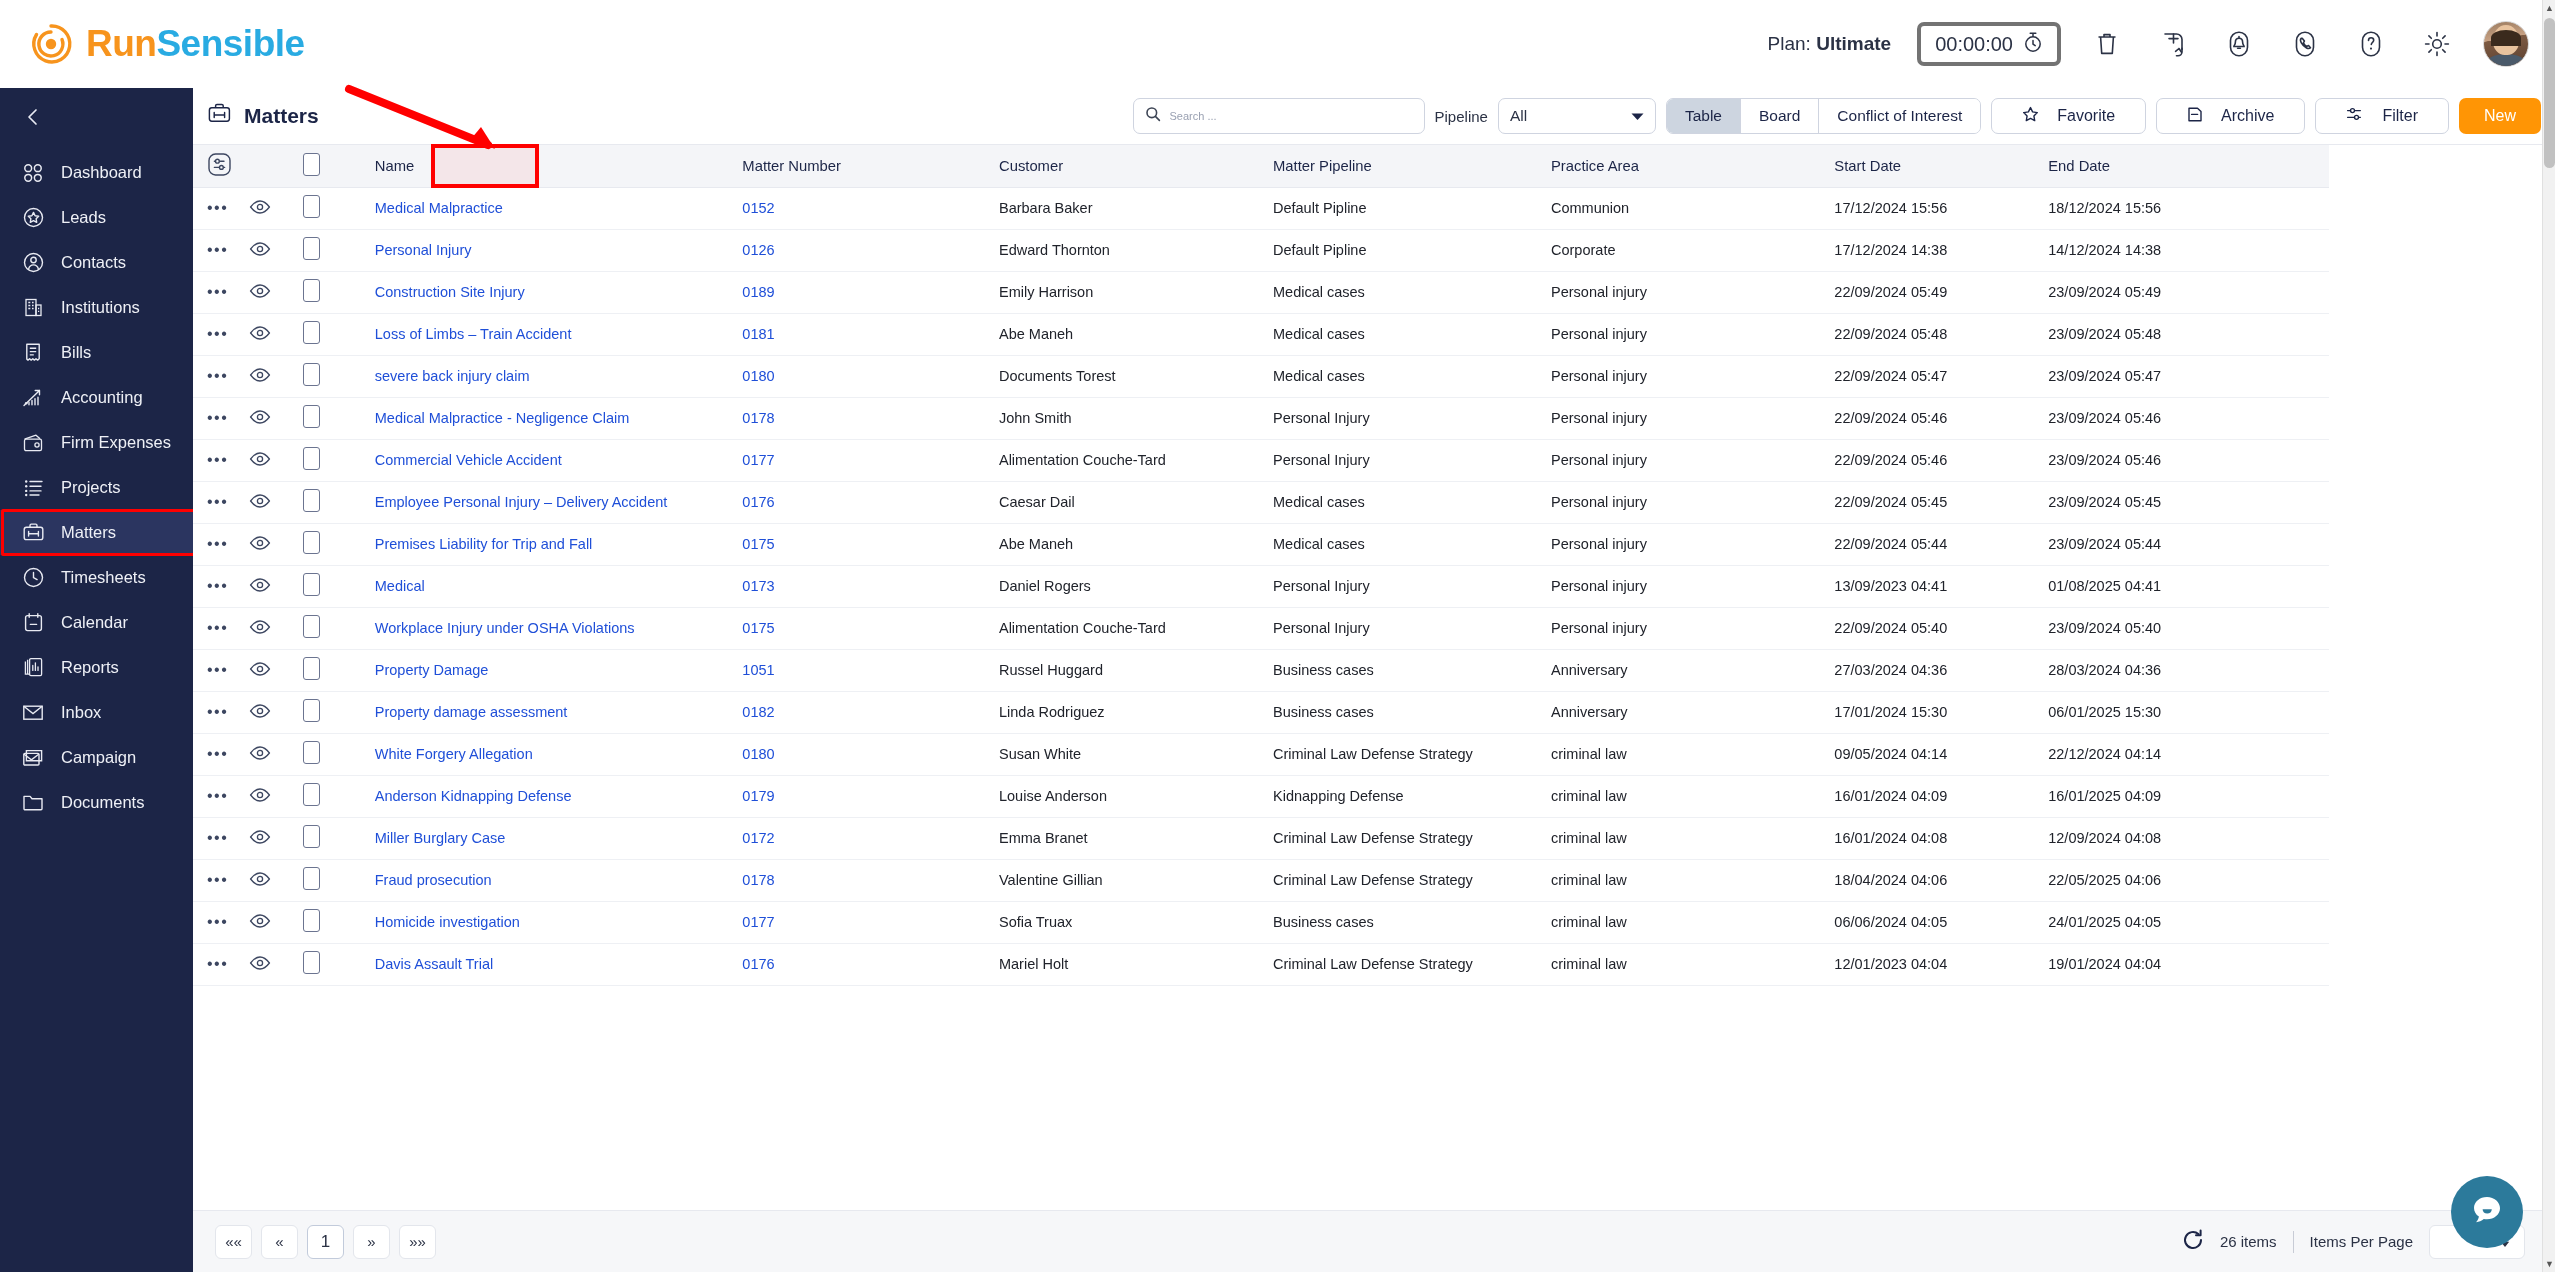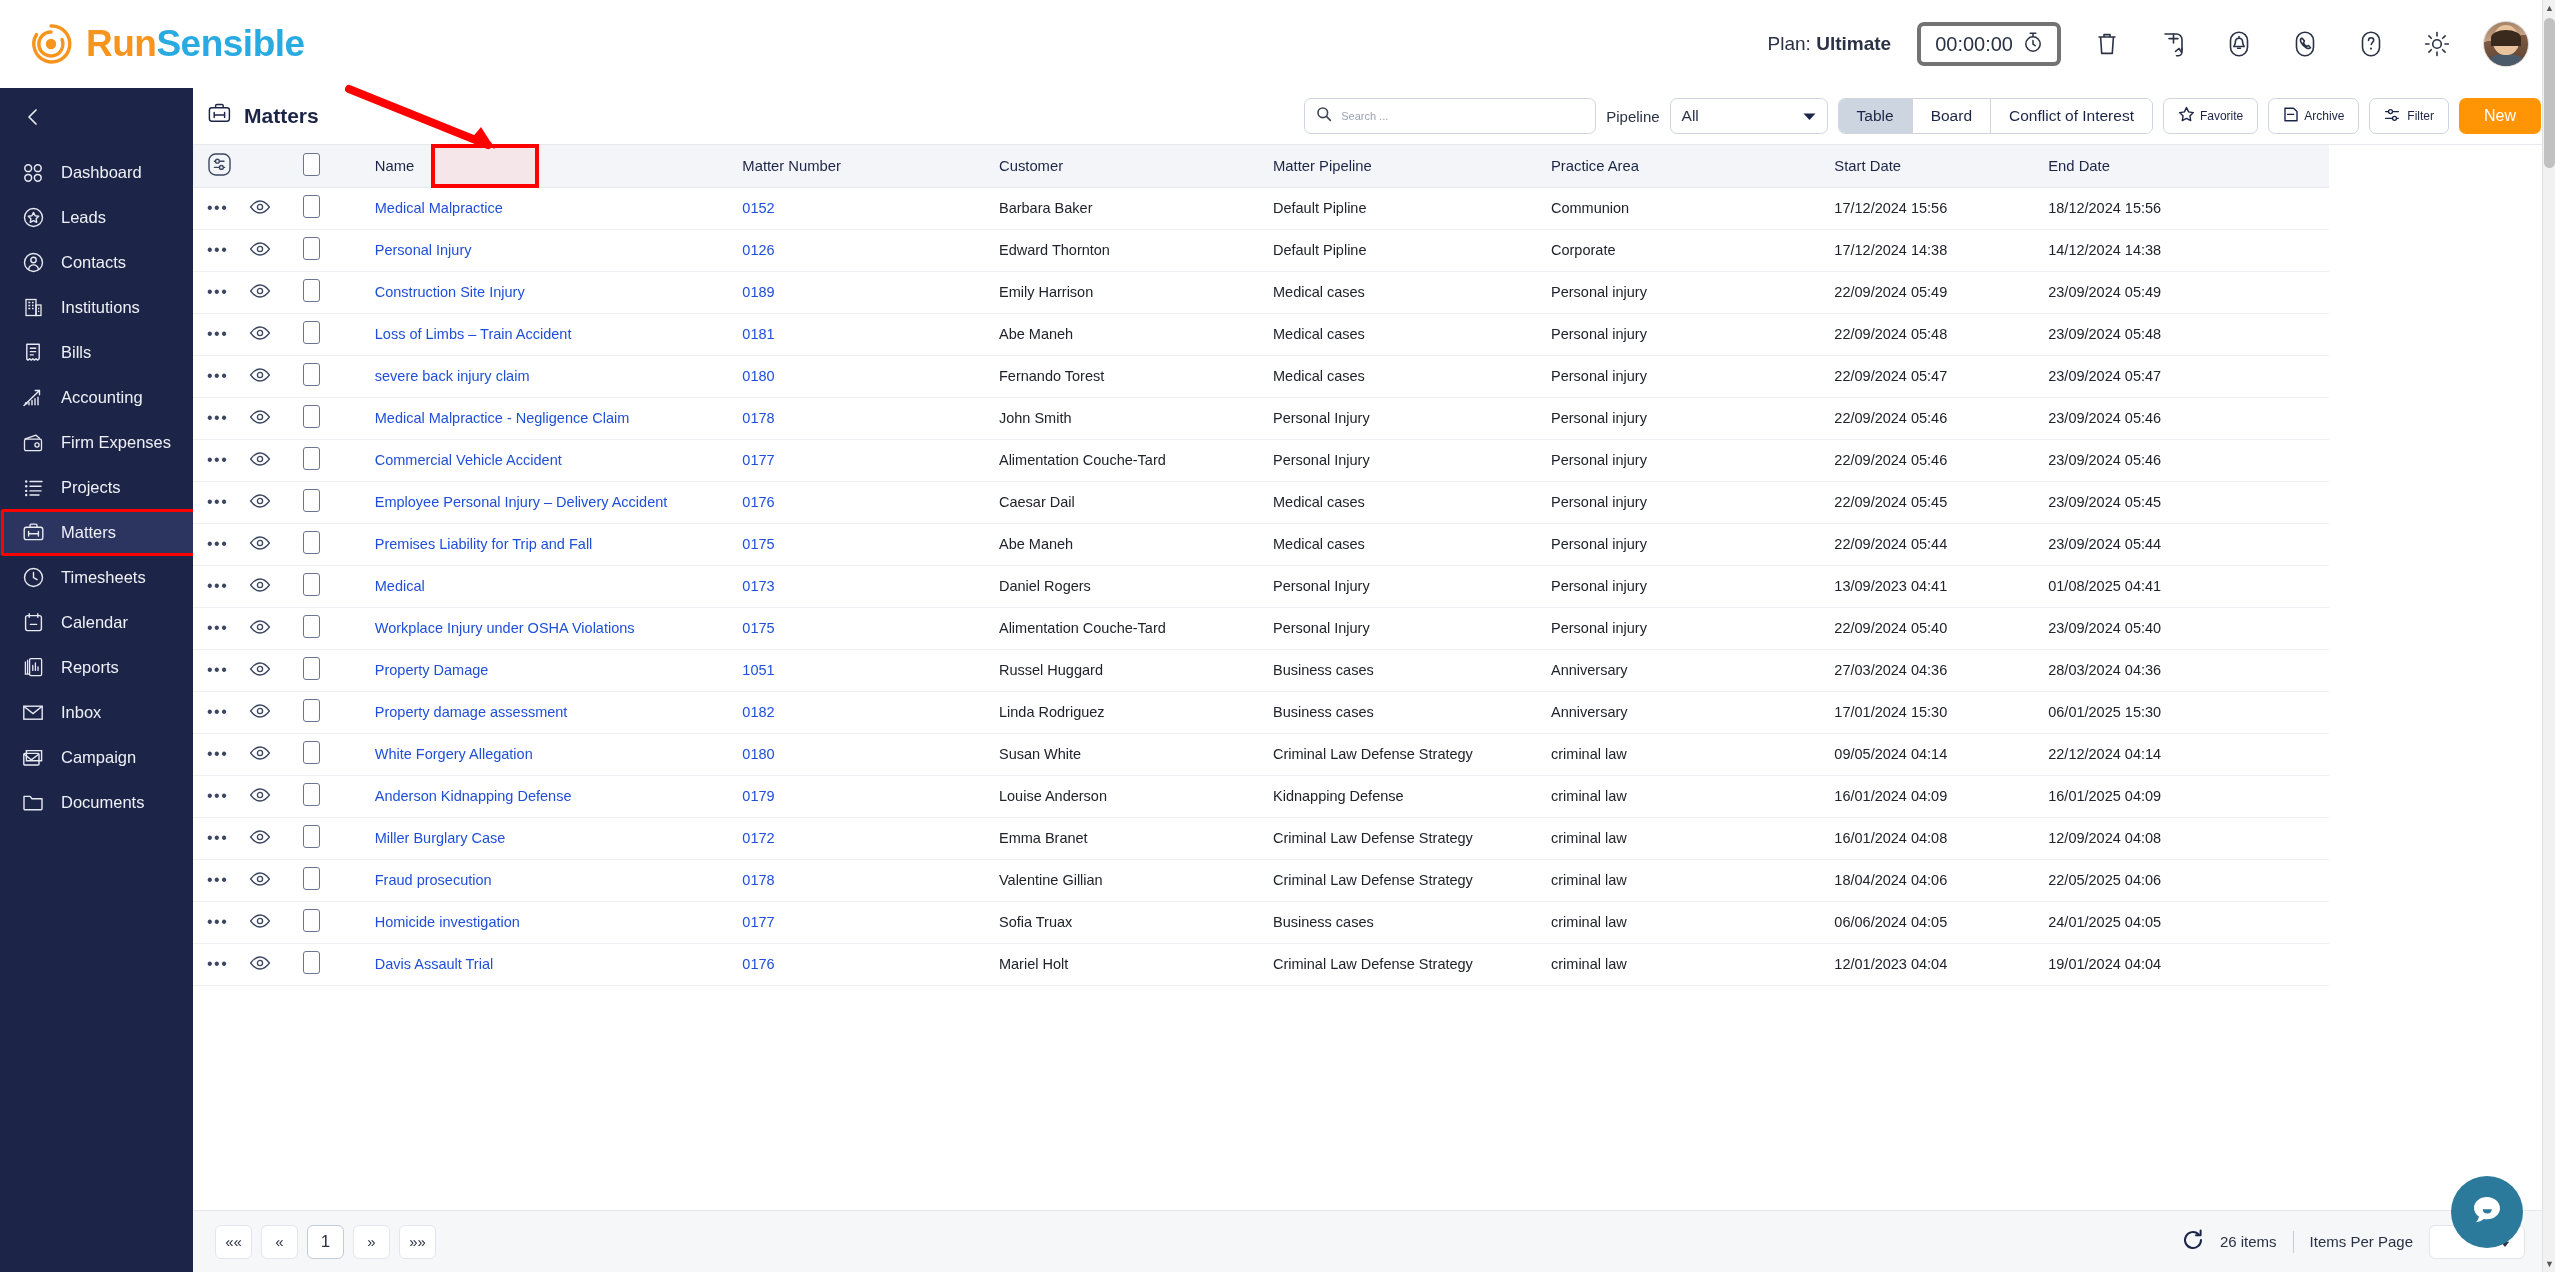--- a/index.html
+++ b/index.html
@@ -101,22 +101,22 @@
   }
   .seg { display:flex; height:36px; border:1px solid #cfd4e0; border-radius:7px; overflow:hidden; }
   .seg-btn {
     padding: 0 18px; display:flex; align-items:center; font-size:15.5px; color:#1c2547;
     background:#fff; cursor:pointer; border-right:1px solid #cfd4e0;
   }
   .seg-btn:last-child { border-right:none; }
   .seg-btn.sel { background:#cdd5e0; }
   .pill {
     height:36px; border:1px solid #cfd4e0; border-radius:7px; background:#fff;
-    display:flex; align-items:center; gap:5px; padding: 0 14px;
-    font-size:12px; color:#1c2547; cursor:pointer; white-space:nowrap;
+    display:flex; align-items:center; gap:18px; padding: 0 30px;
+    font-size:16px; color:#1c2547; cursor:pointer; white-space:nowrap;
   }
   .btn-new {
     height:36px; border-radius:7px; background:#FF9505; color:#fff;
     display:flex; align-items:center; padding: 0 25px; font-size:16px; cursor:pointer;
     border:none;
   }
 
   
   .table-area { position:relative; }
   table.grid { border-collapse: collapse; width: 2136px; table-layout: fixed; }
@@ -662,21 +662,21 @@
     </td>
     <td class="c-chk">
       <span class="chk"></span>
     </td>
     <td class="c-name">
       <span class="namecell">severe back injury claim</span>
     </td>
     <td class="c-num">
       <span class="numcell">0180</span>
     </td>
-    <td class="c-cust">Fernando Torest</td>
+    <td class="c-cust">Documents Torest</td>
     <td class="c-pipe">Medical cases</td>
     <td class="c-pa">Personal injury</td>
     <td class="c-sd">22/09/2024 05:47</td>
     <td class="c-ed">23/09/2024 05:47</td>
   </tr>
           <tr>
     <td class="c-act">
       <span class="dots">•••</span>
     </td>
     <td class="c-eye">

